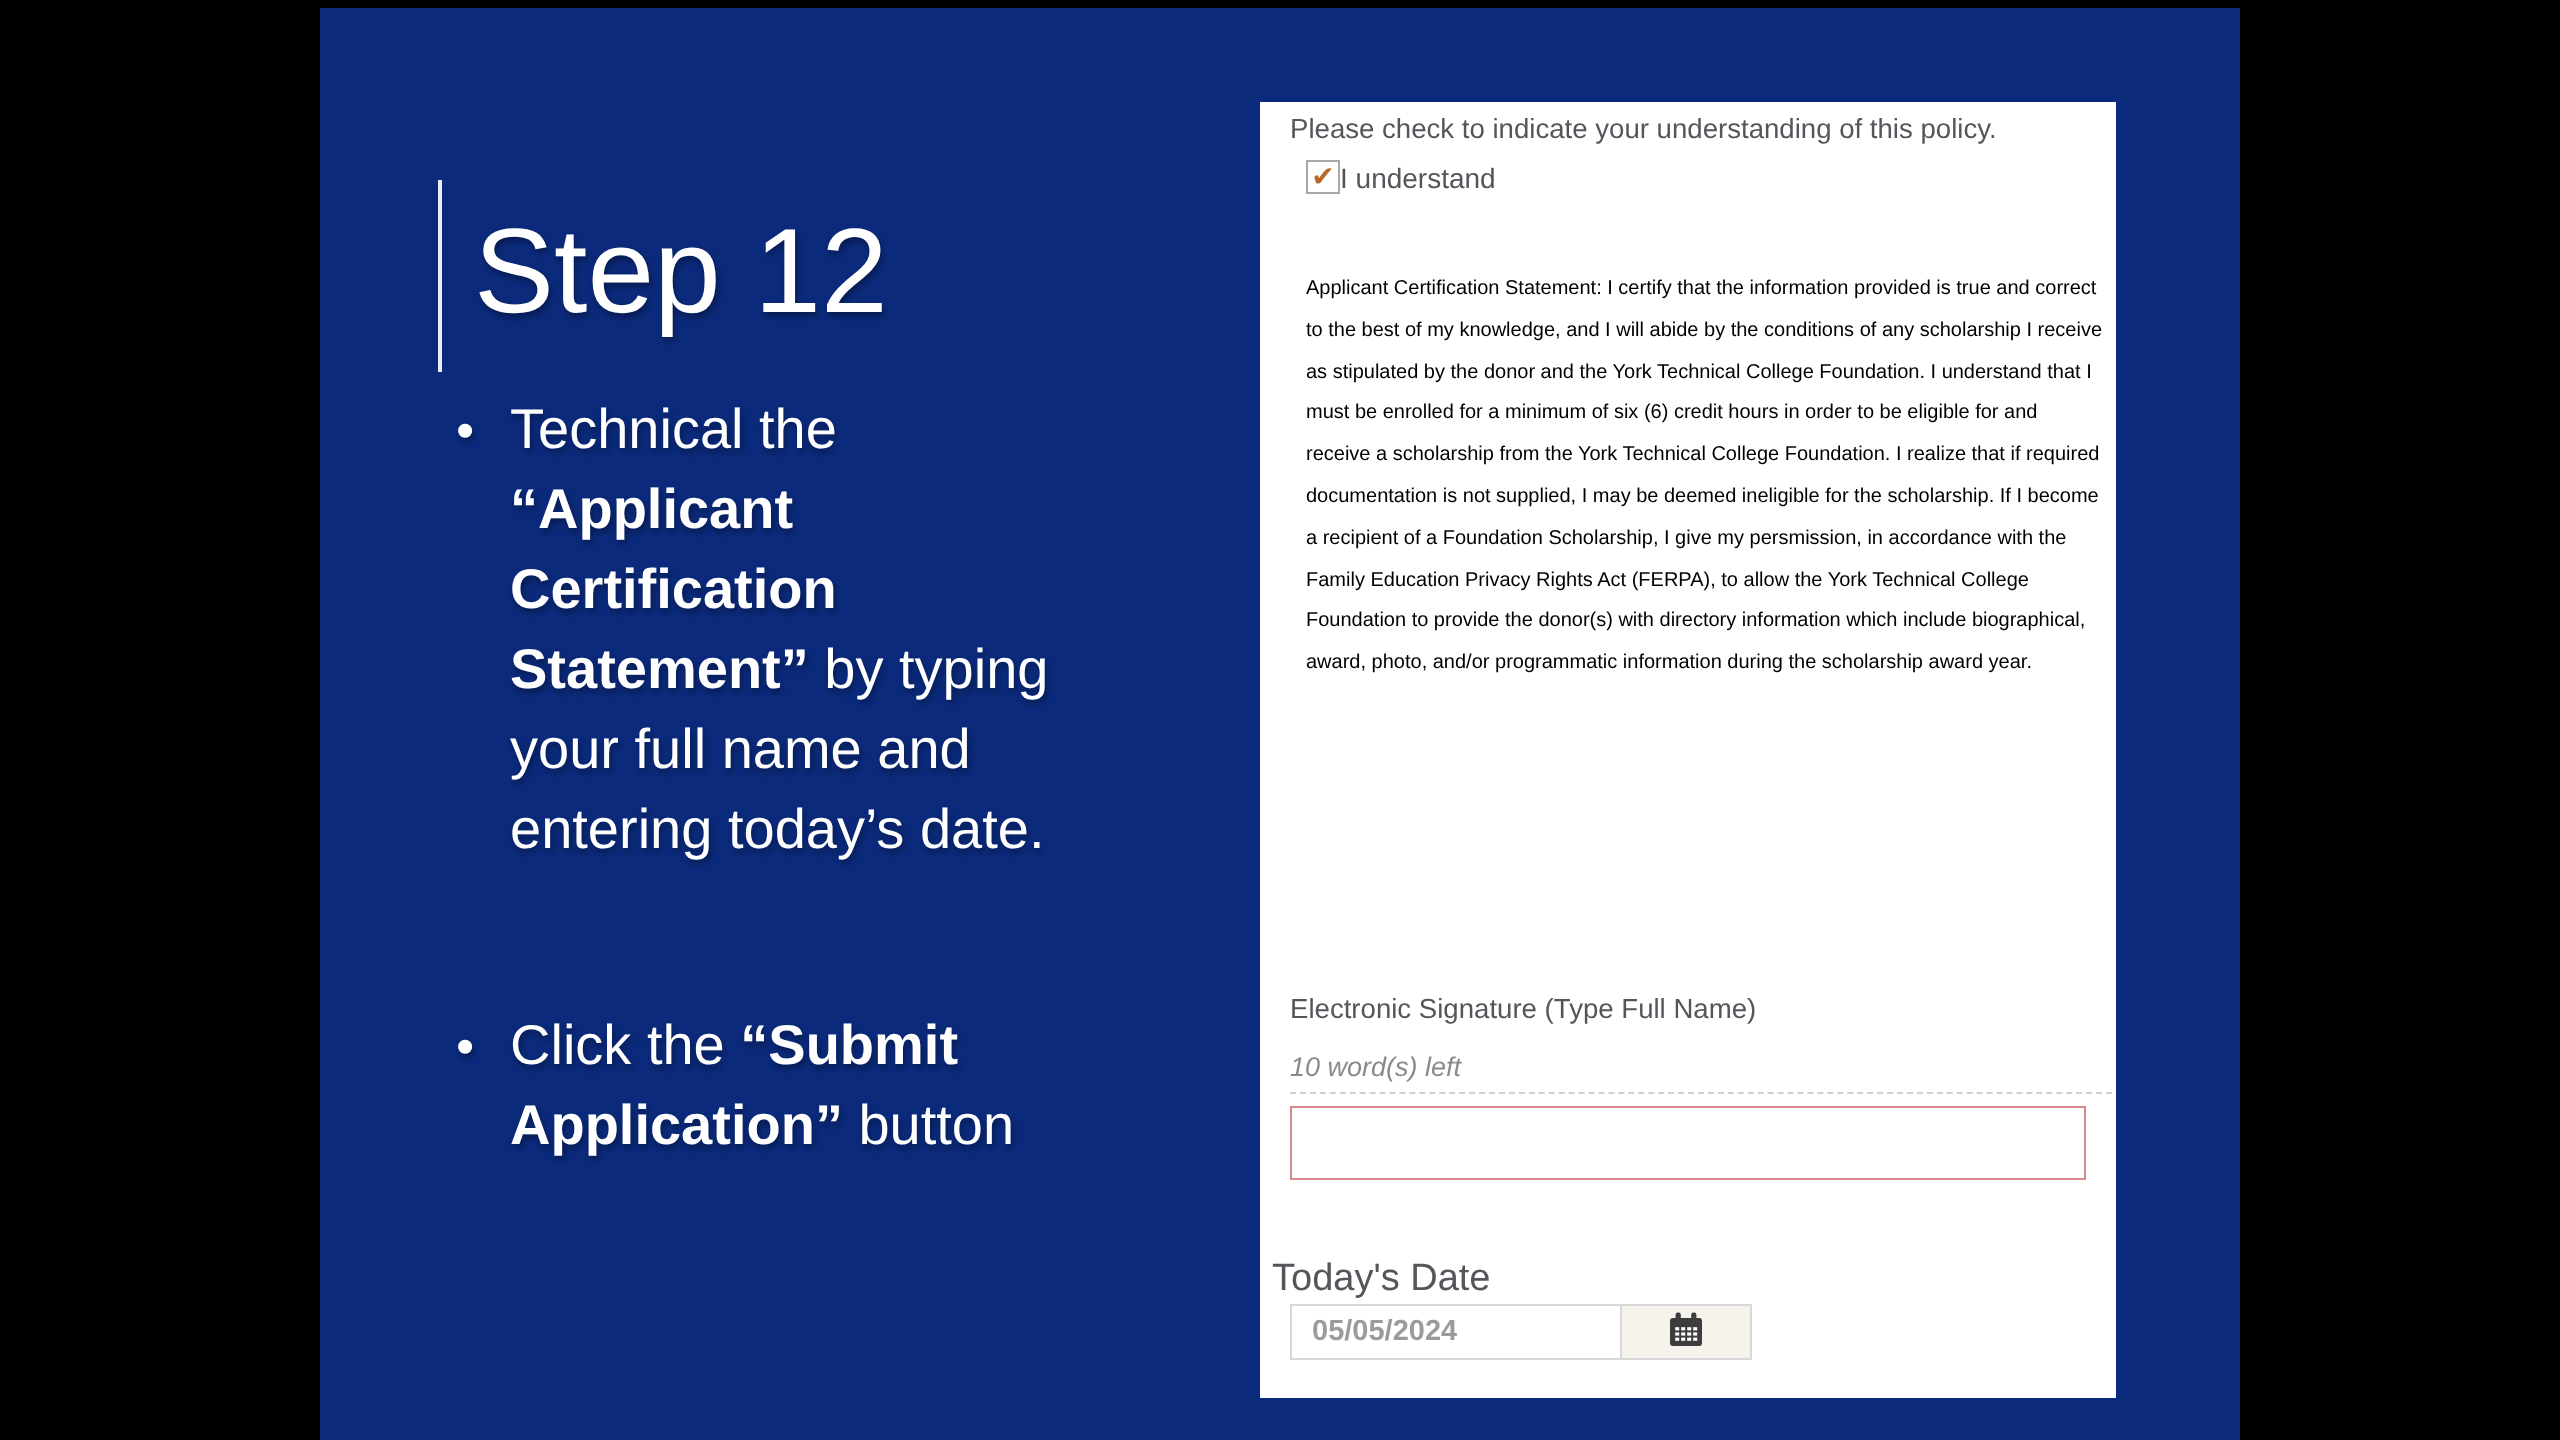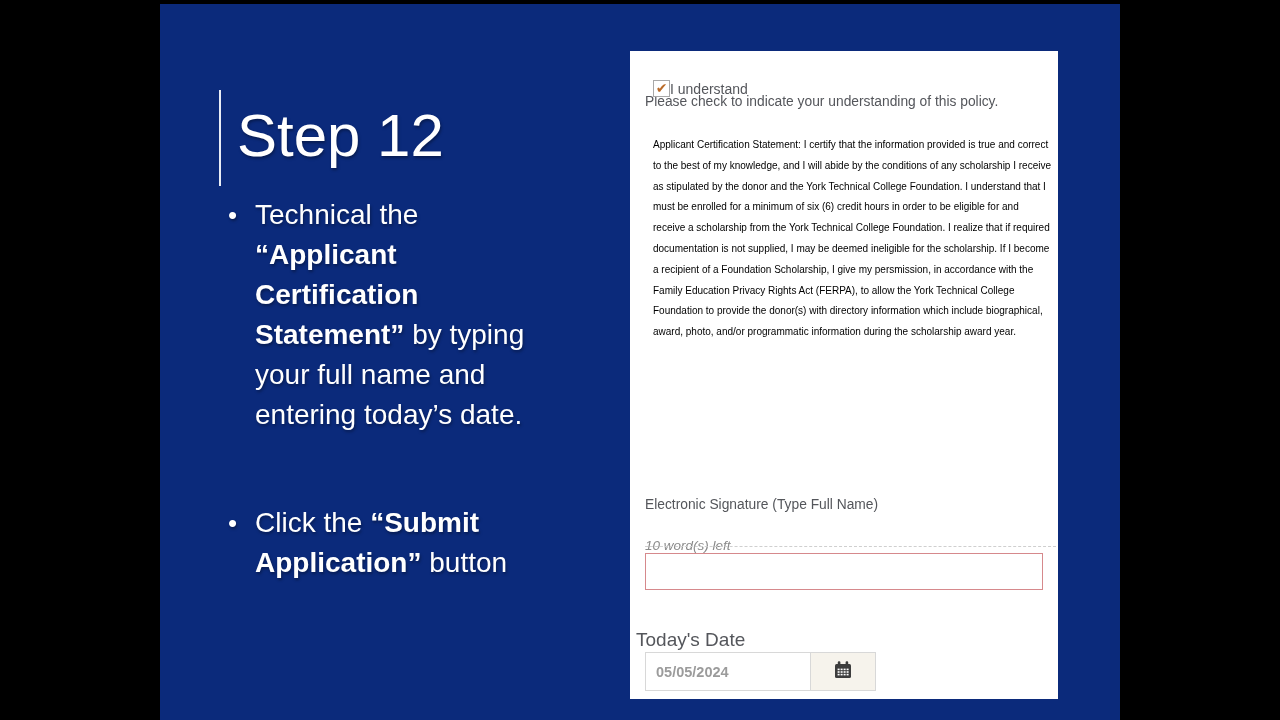--- a/index.html
+++ b/index.html
@@ -63,21 +63,21 @@
   .form-panel {
     position: absolute;
     left: 470px; top: 47px;
     width: 428px; height: 648px;
     background: #ffffff;
     color: #54565b;
     font-size: 13.5px;
   }
   .policy-prompt {
     position: absolute; left: 15px; top: 6px; right: 12px;
-    font-size: 13.8px; color: #54565b; margin-top: 37px;
+    font-size: 13.8px; color: #54565b;
   }
   .checkbox-row {
     position: absolute; left: 23px; top: 29px;
     display: flex; align-items: center;
   }
   .checkbox-box {
     width: 17px; height: 17px;
     border: 1px solid #a8a8a8;
     background: #ffffff;
     color: #b96a28;
@@ -93,21 +93,21 @@
     width: 400px;
     font-size: 10px; line-height: 20.8px;
     color: #000000;
   }
   .sig-label {
     position: absolute; left: 15px; top: 446px;
     font-size: 13.8px; color: #54565b;
   }
   .words-left {
     position: absolute; left: 15px; top: 475px;
-    font-size: 13.5px; font-style: italic; color: #8a8a8a; margin-top: 12px;
+    font-size: 13.5px; font-style: italic; color: #8a8a8a;
   }
   .dashed-rule {
     position: absolute; left: 15px; right: 2px; top: 495px;
     border-top: 1px dashed #cfcfcf;
   }
   .signature-input {
     position: absolute; left: 15px; top: 502px;
     width: 398px; height: 37px;
     border: 1px solid #d6898c;
     background: #ffffff;
@@ -115,21 +115,21 @@
     font-size: 14px; color: #54565b;
     padding: 0 8px;
     outline: none;
   }
   .date-label {
     position: absolute; left: 6px; top: 578px;
     font-size: 19px; color: #54565b;
   }
   .date-group {
     position: absolute; left: 15px; top: 601px;
-    width: 231px; height: 39px;
+    width: 231px; height: 28px;
     border: 1px solid #d8d8d8;
     display: flex;
     background: #ffffff;
   }
   .date-input {
     border: none; outline: none;
     width: 164px; height: 100%;
     padding-left: 10px;
     font-family: "Liberation Sans", sans-serif;
     font-size: 14.5px; font-weight: 700; color: #9b9b9b;

